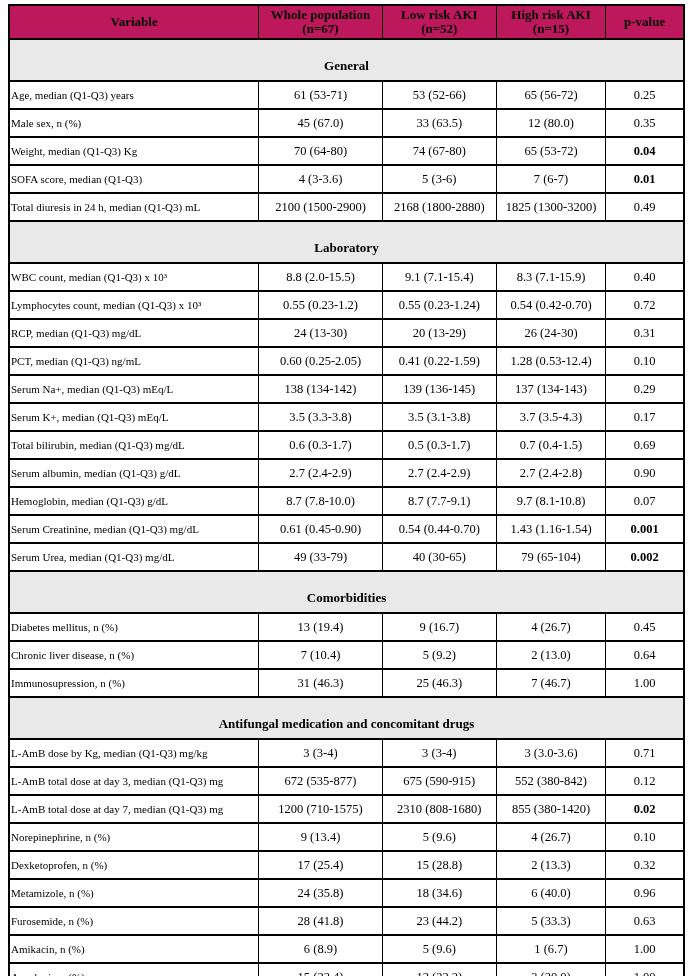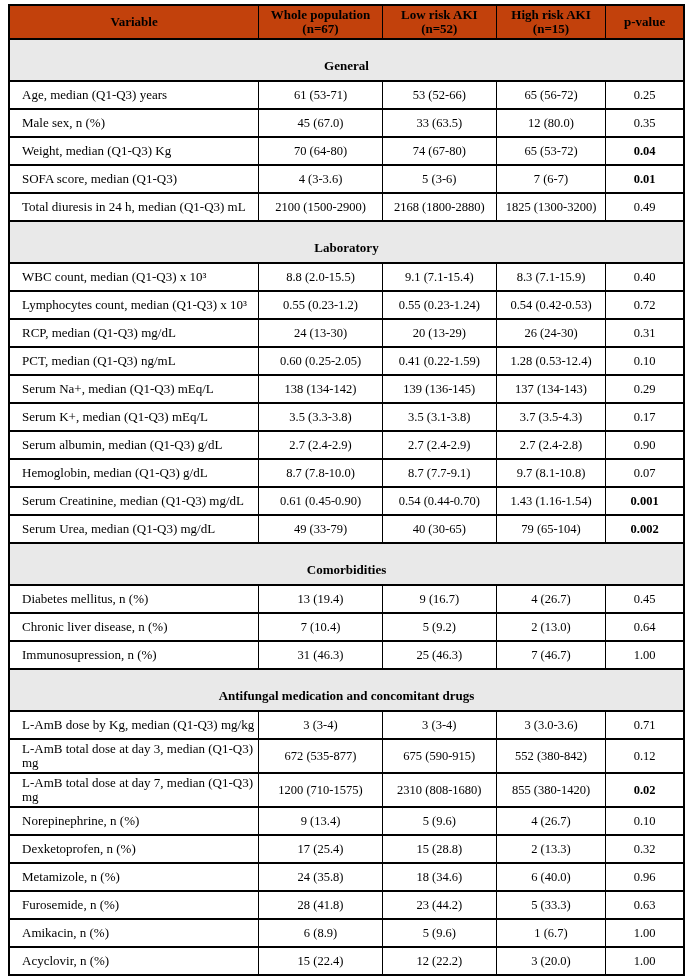--- a/index.html
+++ b/index.html
@@ -34,37 +34,37 @@
     vertical-align: middle;
     overflow: hidden;
   }
   thead th {
     font-weight: bold;
     font-size: 13px;
     line-height: 14px;
     text-align: center;
     height: 26px;
     padding: 2px 1px;
-    background: #c2410c;
+    background: #be185d;
   }
   td.section-cell {
     background: #e9e9e9;
     font-weight: bold;
     font-size: 13px;
     text-align: center;
     height: 18px;
     line-height: 14px;
     vertical-align: top;
     padding: 19px 0 3px 0;
   }
   td.label {
     text-align: left;
-    font-size: 13px;
+    font-size: 11px;
     line-height: 14px;
-    padding: 2px 2px 2px 12px;
+    padding: 2px 2px 2px 1px;
     height: 22px;
   }
   td.val {
     text-align: center;
     font-size: 12.5px;
     line-height: 14px;
     padding: 2px 1px;
     height: 22px;
   }
   td.bold { font-weight: bold; text-align: center; }
@@ -149,21 +149,21 @@
           <td class="label">WBC count, median (Q1-Q3) x 10³</td>
           <td class="val">8.8 (2.0-15.5)</td>
           <td class="val">9.1 (7.1-15.4)</td>
           <td class="val">8.3 (7.1-15.9)</td>
           <td class="val">0.40</td>
         </tr>
         <tr>
           <td class="label">Lymphocytes count, median (Q1-Q3) x 10³</td>
           <td class="val">0.55 (0.23-1.2)</td>
           <td class="val">0.55 (0.23-1.24)</td>
-          <td class="val">0.54 (0.42-0.53)</td>
+          <td class="val">0.54 (0.42-0.70)</td>
           <td class="val">0.72</td>
         </tr>
         <tr>
           <td class="label">RCP, median (Q1-Q3) mg/dL</td>
           <td class="val">24 (13-30)</td>
           <td class="val">20 (13-29)</td>
           <td class="val">26 (24-30)</td>
           <td class="val">0.31</td>
         </tr>
         <tr>
@@ -181,20 +181,27 @@
           <td class="val">0.29</td>
         </tr>
         <tr>
           <td class="label">Serum K+, median (Q1-Q3) mEq/L</td>
           <td class="val">3.5 (3.3-3.8)</td>
           <td class="val">3.5 (3.1-3.8)</td>
           <td class="val">3.7 (3.5-4.3)</td>
           <td class="val">0.17</td>
         </tr>
         <tr>
+          <td class="label">Total bilirubin, median (Q1-Q3) mg/dL</td>
+          <td class="val">0.6 (0.3-1.7)</td>
+          <td class="val">0.5 (0.3-1.7)</td>
+          <td class="val">0.7 (0.4-1.5)</td>
+          <td class="val">0.69</td>
+        </tr>
+        <tr>
           <td class="label">Serum albumin, median (Q1-Q3) g/dL</td>
           <td class="val">2.7 (2.4-2.9)</td>
           <td class="val">2.7 (2.4-2.9)</td>
           <td class="val">2.7 (2.4-2.8)</td>
           <td class="val">0.90</td>
         </tr>
         <tr>
           <td class="label">Hemoglobin, median (Q1-Q3) g/dL</td>
           <td class="val">8.7 (7.8-10.0)</td>
           <td class="val">8.7 (7.7-9.1)</td>

